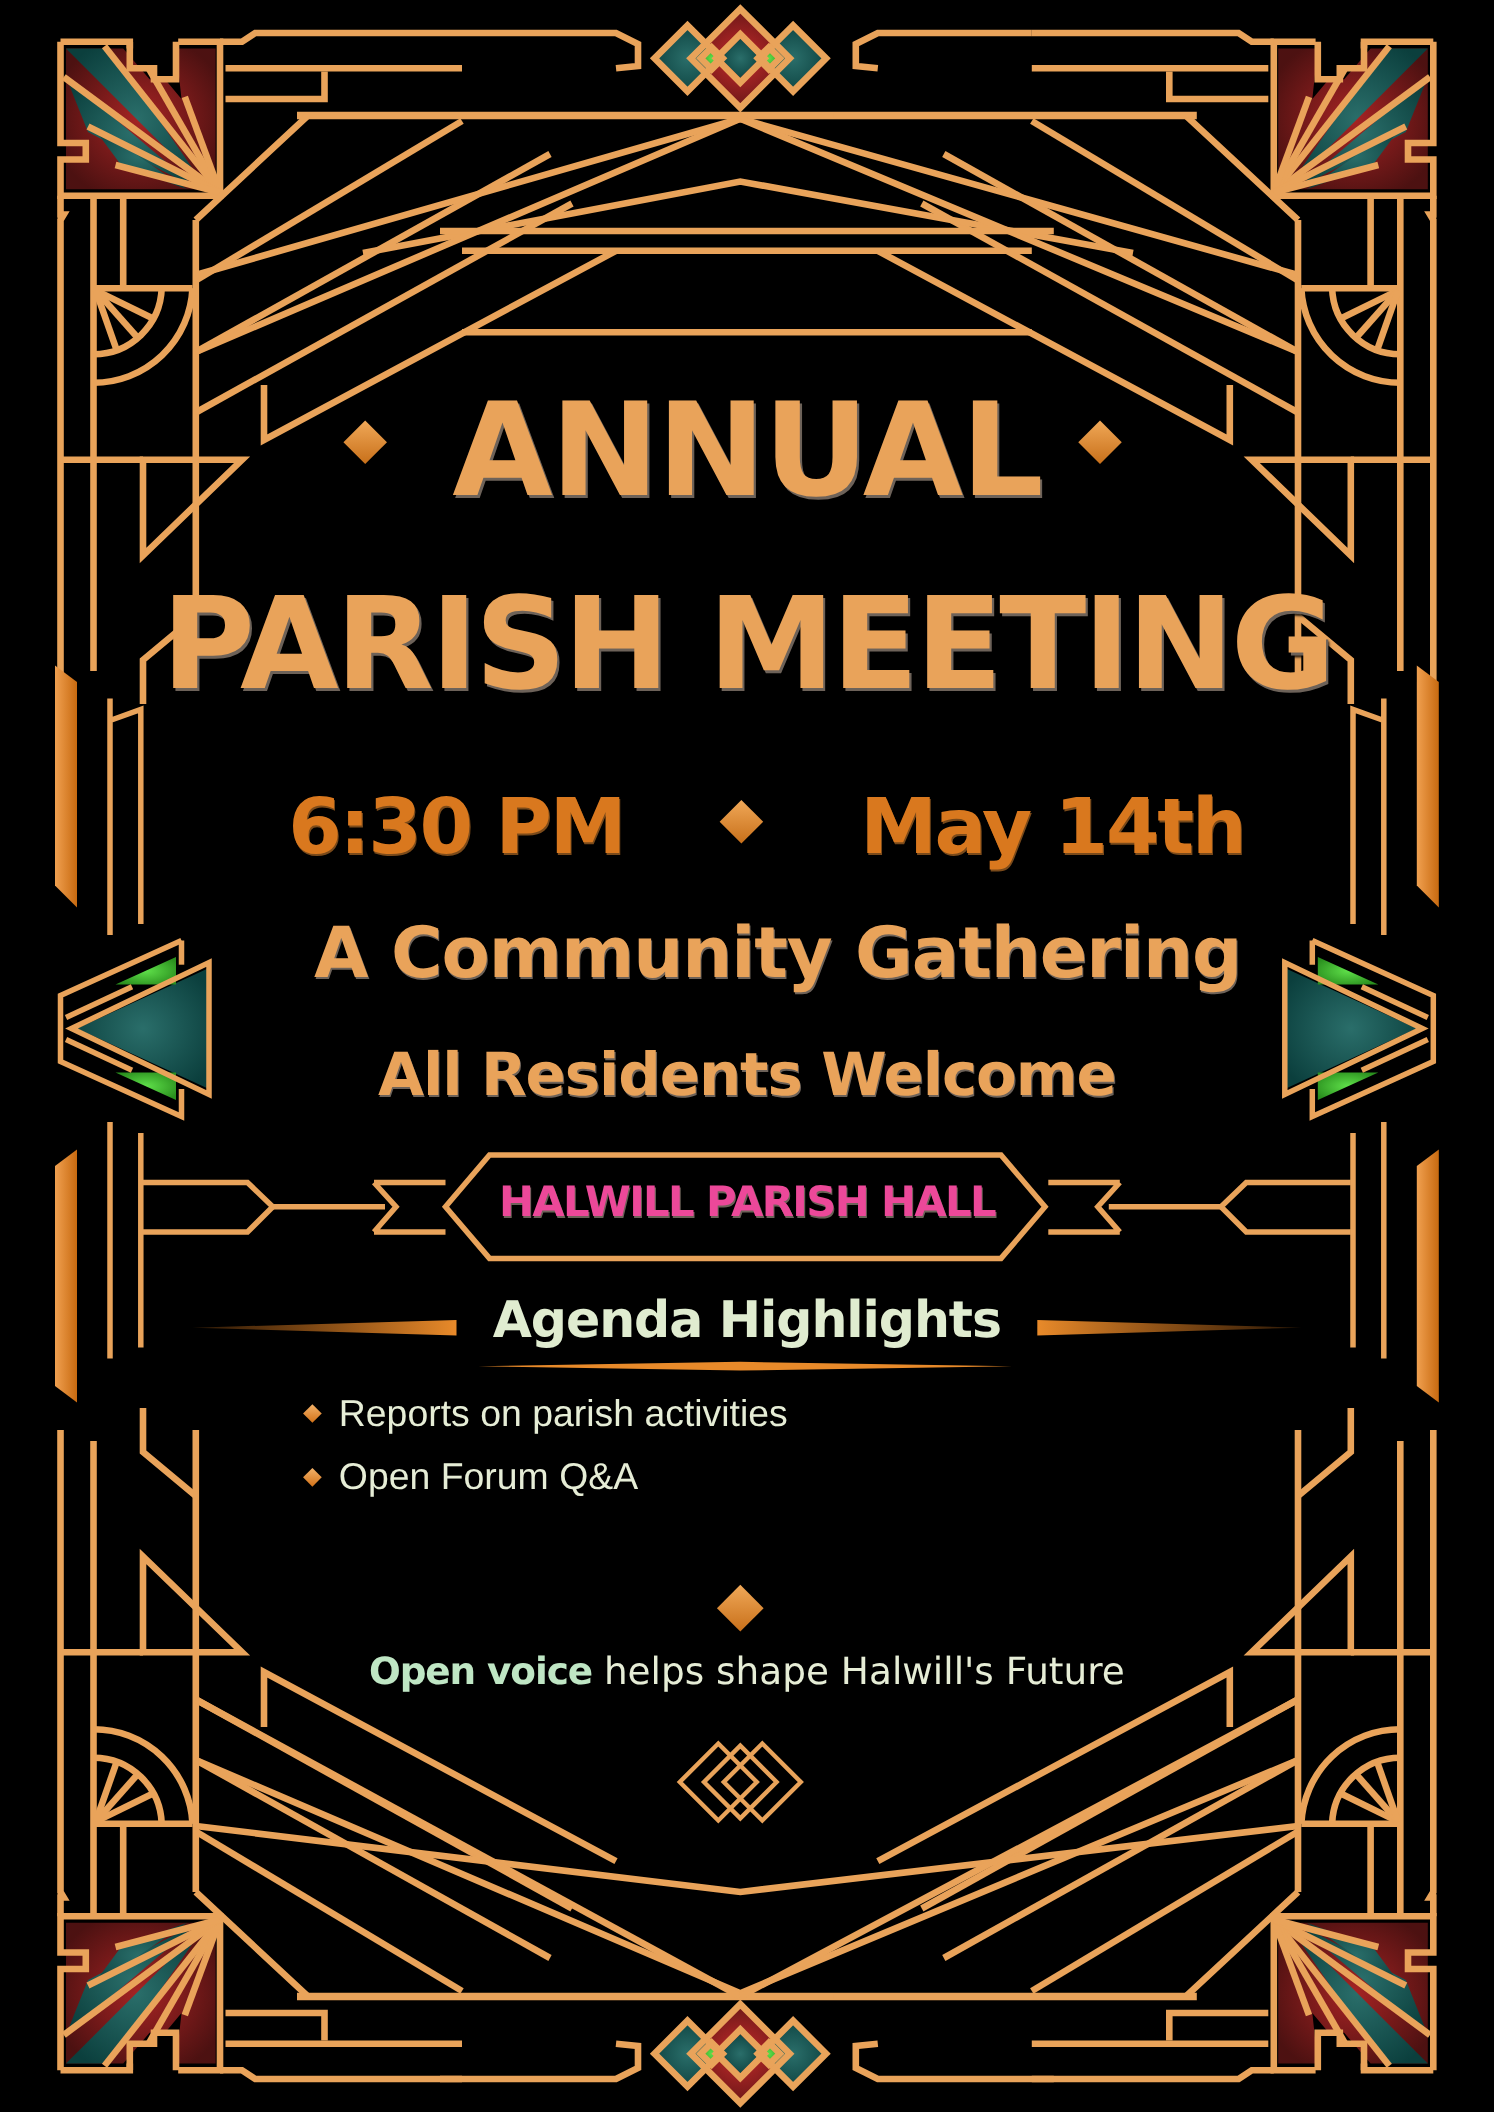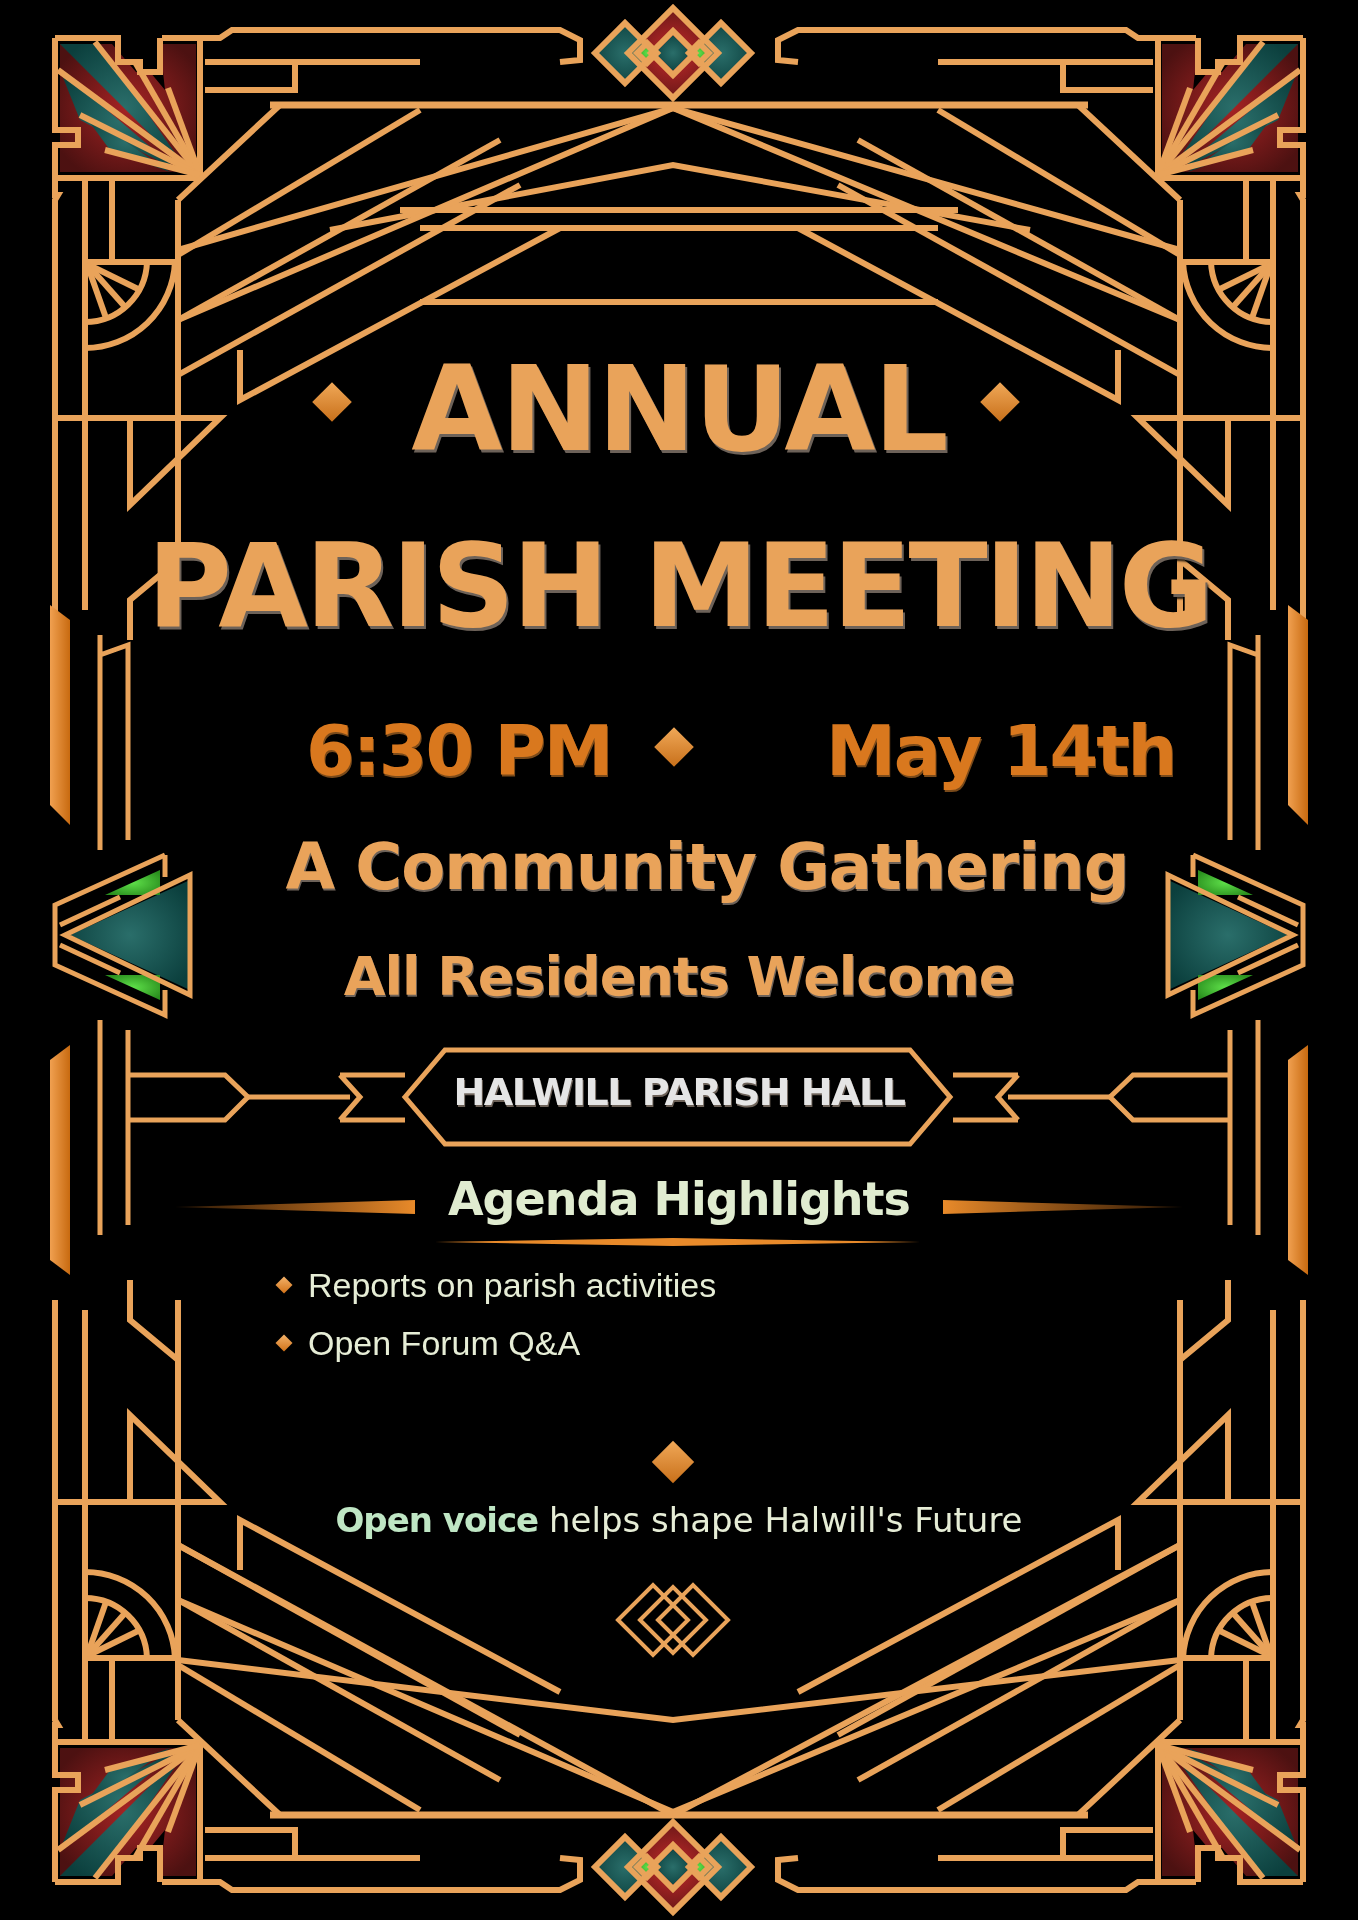--- a/index.html
+++ b/index.html
@@ -9,33 +9,33 @@
   .title {
     color:#e9a35a; font-family:"DejaVu Sans", sans-serif; font-weight:bold;
     text-shadow: 2px 3px 0 #6d6259, 3px 5px 2px rgba(0,0,0,0.8);
     letter-spacing:-2px;
   }
   #t-annual { top:340px; font-size:118px;text-align:center; }
   #t-parish { top:518px; font-size:116px; letter-spacing:-3px; }
   .when {
     color:#d9781e; font-weight:bold; font-size:70px; letter-spacing:-2px;
     text-shadow: 1px 2px 0 #7a4a1a, 2px 4px 3px rgba(0,0,0,0.8);
-    position:absolute; top:710px;margin-left:44px;
+    position:absolute; top:710px;
   }
   #t-time { left:262px; }
   #t-date { left:782px;text-align:right; }
   .dm {
     position:absolute; transform:rotate(45deg);
     background:linear-gradient(135deg,#f0a858,#c8701a);
   }
   #t-gather { top:830px; font-size:64px; font-weight:bold; color:#e9a35a; letter-spacing:-1px;
     text-shadow: 1px 2px 0 #6d6259, 2px 4px 3px rgba(0,0,0,0.8); margin-left: 28px; }
   #t-welcome { top:945px; font-size:54px; font-weight:bold; color:#e9a35a; letter-spacing:-1px;
     text-shadow: 1px 2px 0 #6d6259, 2px 4px 3px rgba(0,0,0,0.8); }
-  #t-venue { top:1070px; font-size:38px; font-weight:bold; color:#e5e5e5; letter-spacing:-1.5px;
+  #t-venue { top:1070px; font-size:38px; font-weight:bold; color:#ec4899; letter-spacing:-1.5px;
     text-shadow: 1px 2px 0 #6d6259, 2px 3px 3px rgba(0,0,0,0.8); }
   #t-agenda { top:1172px; font-size:46px; font-weight:bold; color:#e0ecd0; letter-spacing:-1px; }
   .agenda-list { position:absolute; left:272px; top:1256px; margin:0; padding:0; list-style:none; }
   .agenda-item { font-family:"Liberation Sans", sans-serif; font-size:34px; color:#e6edd6; height:58px; line-height:48px; display:flex; align-items:center; }
   .bullet { display:inline-block; width:12px; height:12px; transform:rotate(45deg);
     background:linear-gradient(135deg,#f3b26a,#d27218); margin:0 18px 0 6px; }
   #t-footer { top:1500px; font-size:34px; color:#e6edd6; }
   #t-footer .strong { color:#bfe6c4; font-weight:bold; letter-spacing:-1px; }
 </style>
 </head>

